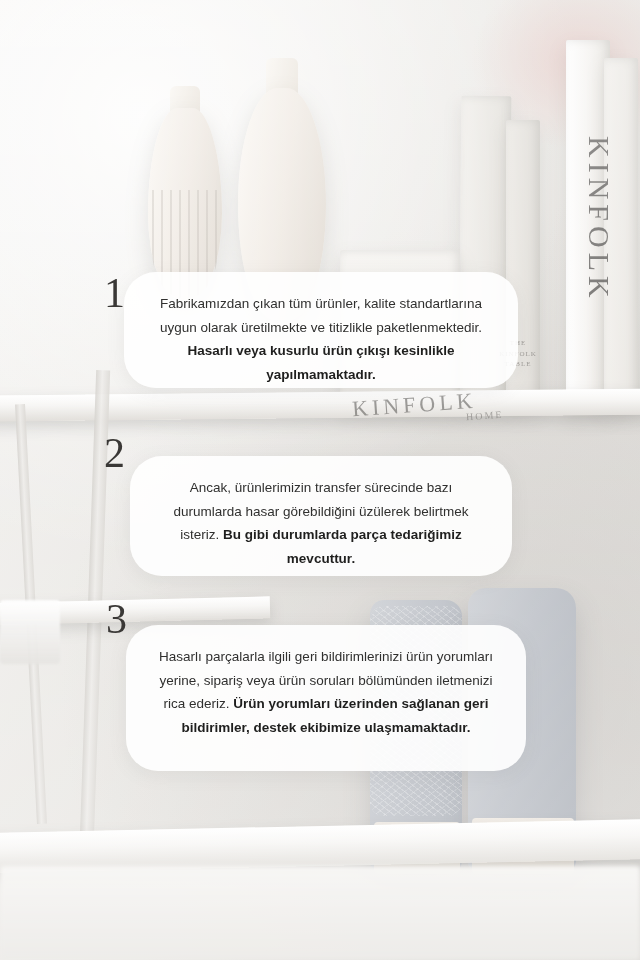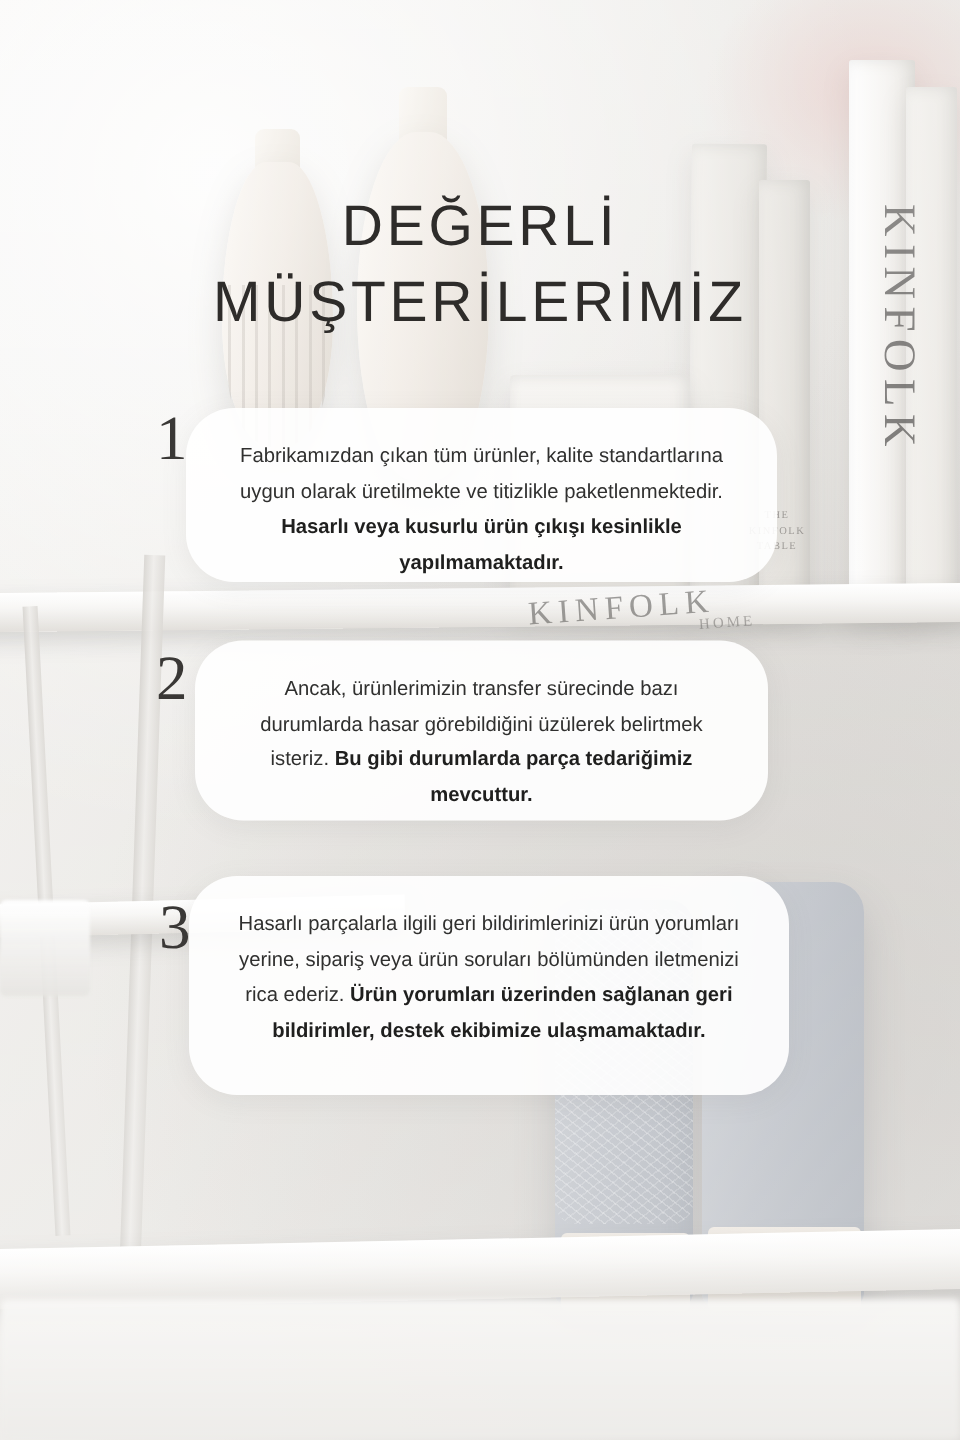--- a/index.html
+++ b/index.html
@@ -228,24 +228,24 @@
     font-family: "Liberation Serif", serif;
     font-size: 42px;
     color: #3a3836;
     font-weight: 400;
     line-height: 1;
   }
 
   .c1 { left: 124px; top: 272px; width: 394px; height: 116px; }
   .n1pos { left: 104px; top: 272px; }
 
-  .c2 { left: 130px; top: 427px; width: 382px; height: 120px; }
+  .c2 { left: 130px; top: 456px; width: 382px; height: 120px; }
   .n2pos { left: 104px; top: 432px; }
 
-  .c3 { left: 126px; top: 584px; width: 400px; height: 146px; }
+  .c3 { left: 126px; top: 625px; width: 400px; height: 146px; }
   .n3pos { left: 106px; top: 598px; }
 </style>
 </head>
 <body>
 
 <div class="canvas">
 
   <div class="bg">
     <div class="bg-wall"></div>
     <div class="warm-spot"></div>
@@ -280,24 +280,20 @@
 
     <div class="blur-box x1"></div>
     <div class="plank p3"></div>
     <div class="blur-box x2"></div>
 
     <div class="soft-overlay"></div>
   </div>
 
   <div class="content">
 
-    <div class="heading">
-      <span>DEĞERLİ</span>
-      <span class="l2">MÜŞTERİLERİMİZ</span>
-    </div>
 
     <div class="num n1pos">1</div>
     <div class="card c1">
       <div class="body"><span>Fabrikamızdan çıkan tüm ürünler, kalite standartlarına uygun olarak üretilmekte ve titizlikle paketlenmektedir. </span><b>Hasarlı veya kusurlu ürün çıkışı kesinlikle yapılmamaktadır.</b></div>
     </div>
 
     <div class="num n2pos">2</div>
     <div class="card c2">
       <div class="body"><span>Ancak, ürünlerimizin transfer sürecinde bazı durumlarda hasar görebildiğini üzülerek belirtmek isteriz. </span><b>Bu gibi durumlarda parça tedariğimiz mevcuttur.</b></div>
     </div>

